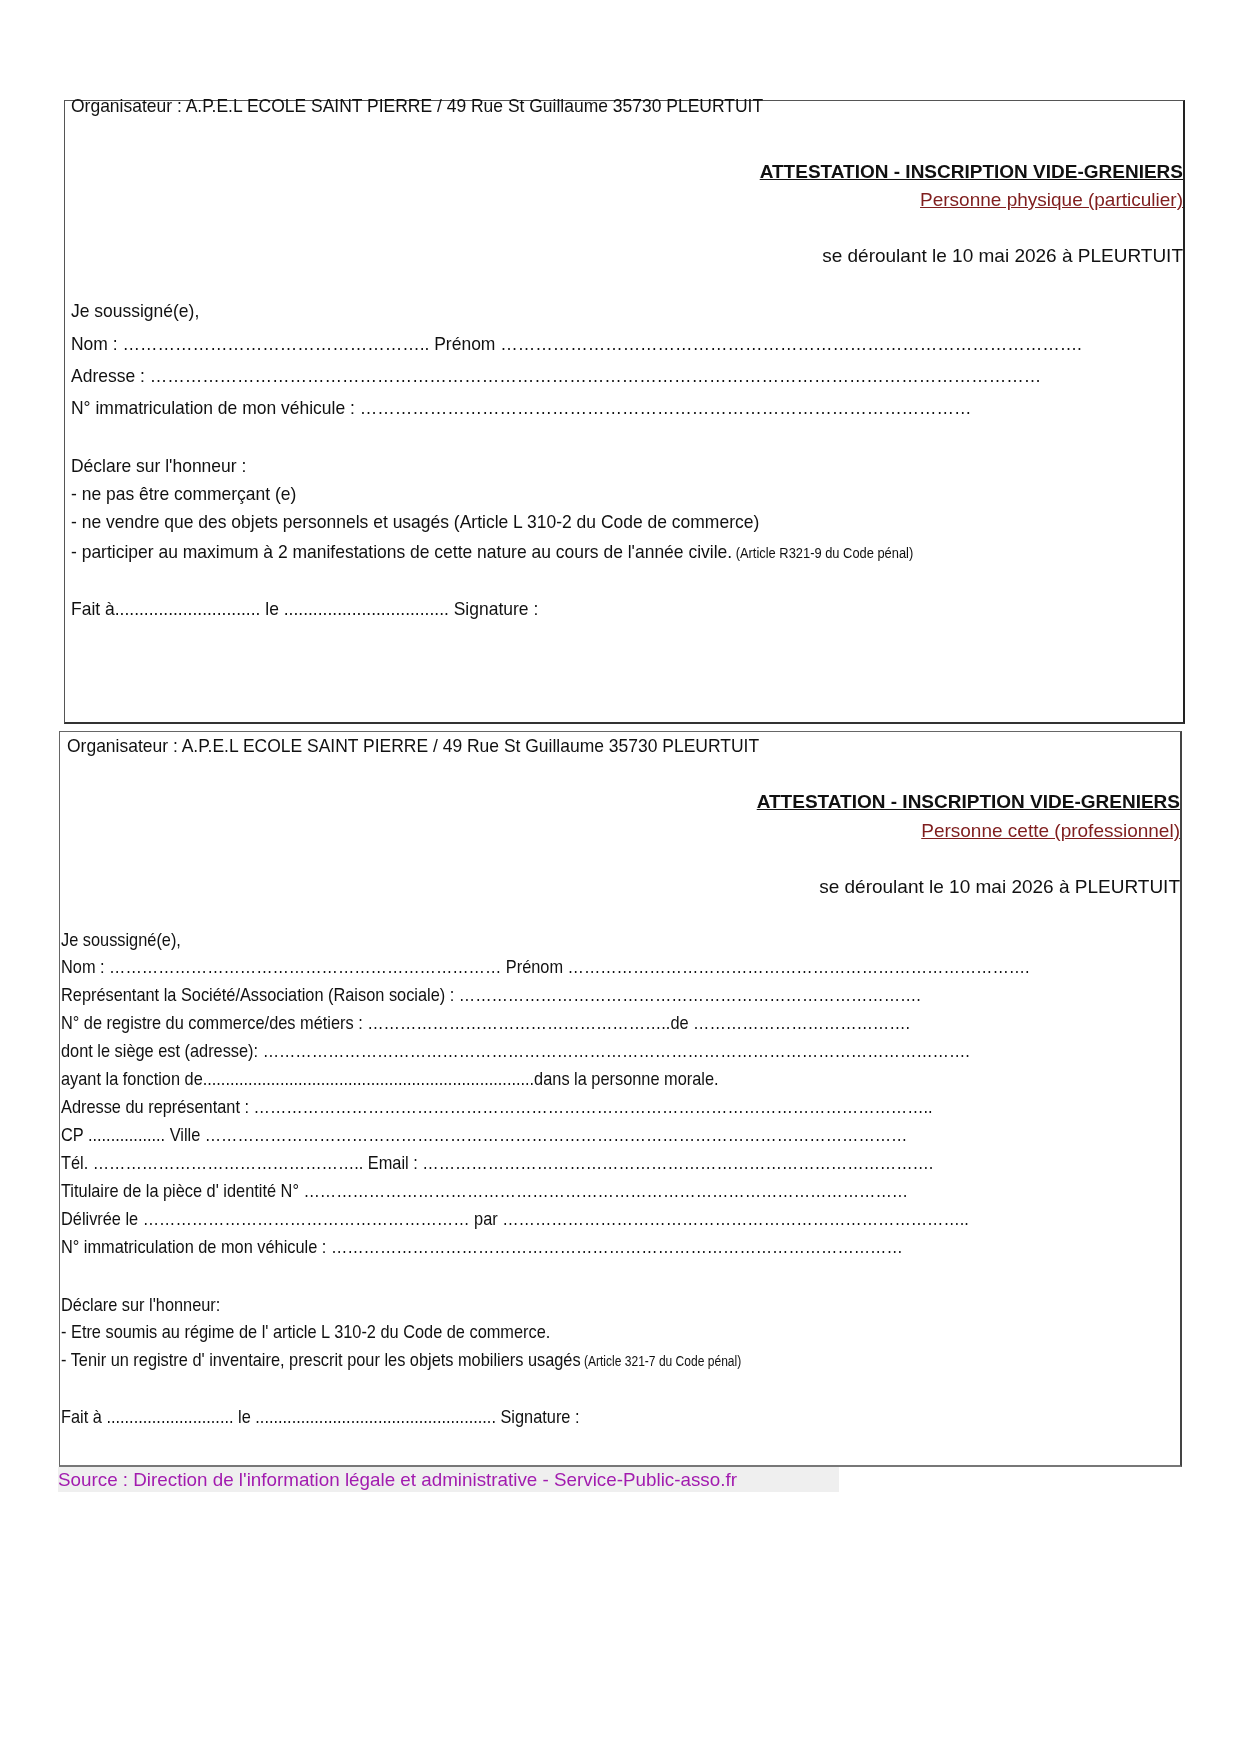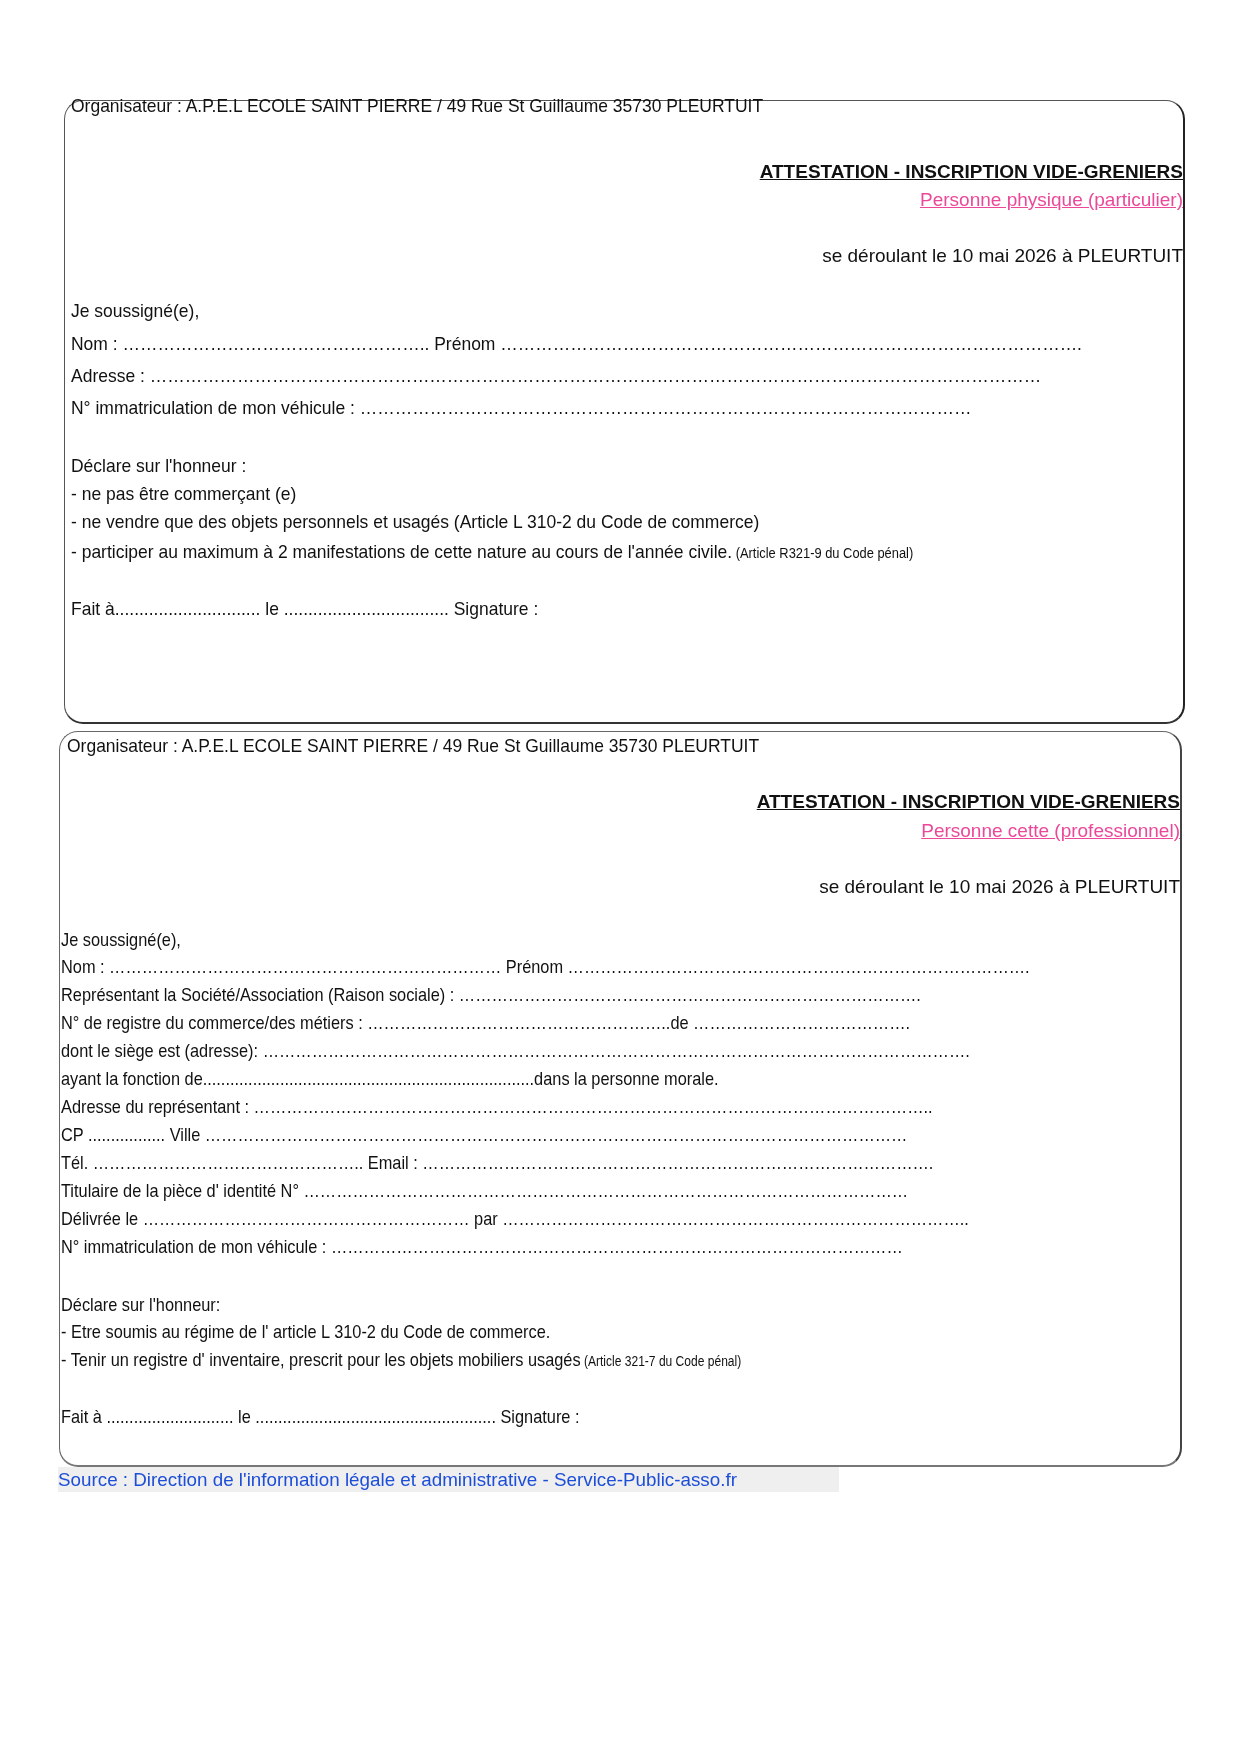--- a/index.html
+++ b/index.html
@@ -1,30 +1,30 @@
 <!DOCTYPE html>
 <html><head>
 <meta charset="utf-8">
 <style>
   html, body { margin: 0; padding: 0; background: #ffffff; }
   body { width: 1242px; height: 1756px; position: relative; overflow: hidden;
          font-family: "Liberation Sans", "DejaVu Sans", sans-serif; color: #111; }
-  .box { position: absolute; background: #fff; box-sizing: border-box; border-radius: 19px; }
+  .box { position: absolute; background: #fff; box-sizing: border-box; }
   #box1 { left: 64px; top: 100px; width: 1121px; height: 624px; border: 1.5px solid #555; border-right: 2px solid #222; border-bottom: 2px solid #333; }
   #box2 { left: 59px; top: 731px; width: 1123px; height: 736px; border: 1.5px solid #666; border-right: 2px solid #444; border-bottom: 2px solid #777; }
   .line { position: absolute; white-space: nowrap; font-size: 19px; line-height: 22px; transform-origin: left center; }
   .b1 .line { transform: scaleX(0.92); }
   .b2 .line { transform: scaleX(0.86); }
   .center { left: 0; right: 0; text-align: right; transform: none !important; }
   .center span { display: inline-block; }
   .title { font-weight: bold; text-decoration: underline; font-size: 19px; }
-  .subtitle { color: #ec4899; text-decoration: underline; font-size: 19px; }
+  .subtitle { color: #7f1d1d; text-decoration: underline; font-size: 19px; }
   .small { font-size: 14px; }
   #source { position: absolute; left: 58px; top: 1467px; width: 781px; height: 25px; background: #efefef;
-            color: #1d4ed8; font-size: 19px; line-height: 25px; white-space: nowrap; overflow: hidden; }
+            color: #a21caf; font-size: 19px; line-height: 25px; white-space: nowrap; overflow: hidden; }
   #source span { display: inline-block; transform: scaleX(0.99); transform-origin: left center; }
 </style>
 </head>
 <body>
 
 <div id="box1" class="box b1">
   <div class="line" style="left:6px; top:-6px;">Organisateur : A.P.E.L ECOLE SAINT PIERRE / 49 Rue St Guillaume  35730 PLEURTUIT</div>
   <div class="line center" style="top:60px;"><span class="title">ATTESTATION - INSCRIPTION VIDE-GRENIERS</span></div>
   <div class="line center" style="top:88px;"><span class="subtitle">Personne physique (particulier)</span></div>
   <div class="line center" style="top:144px;"><span>se déroulant le 10 mai 2026 à PLEURTUIT</span></div>

